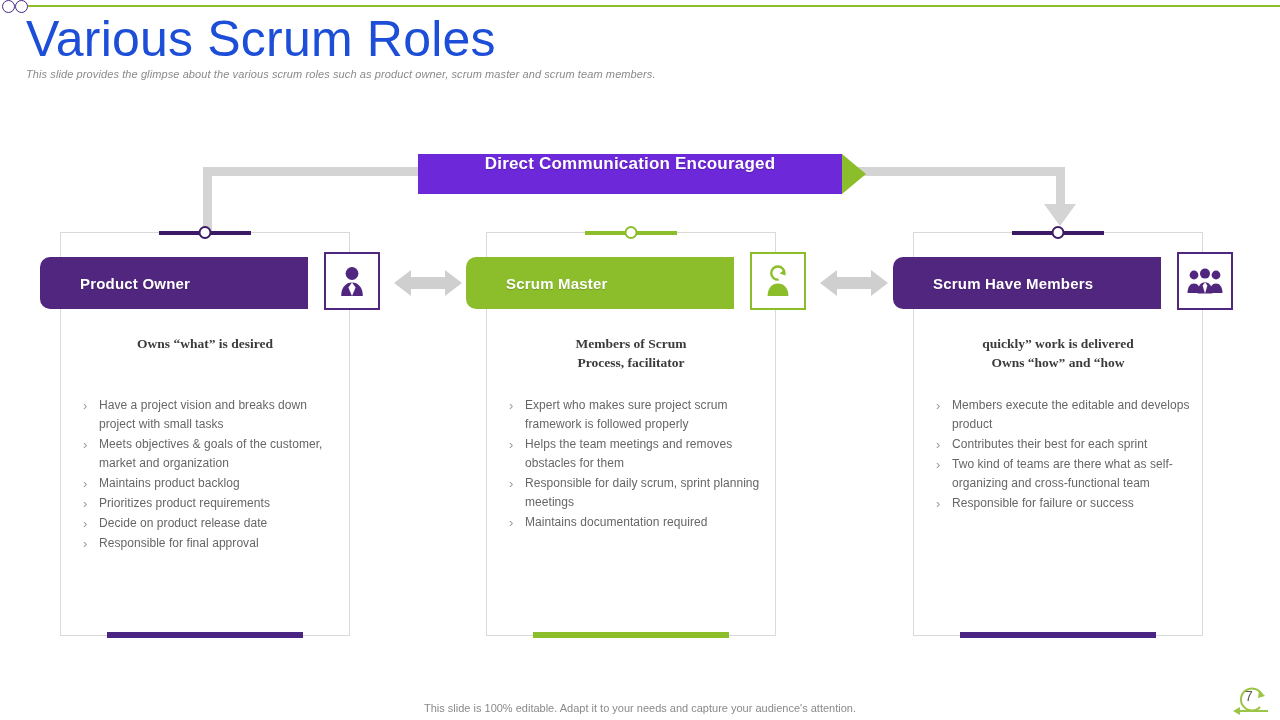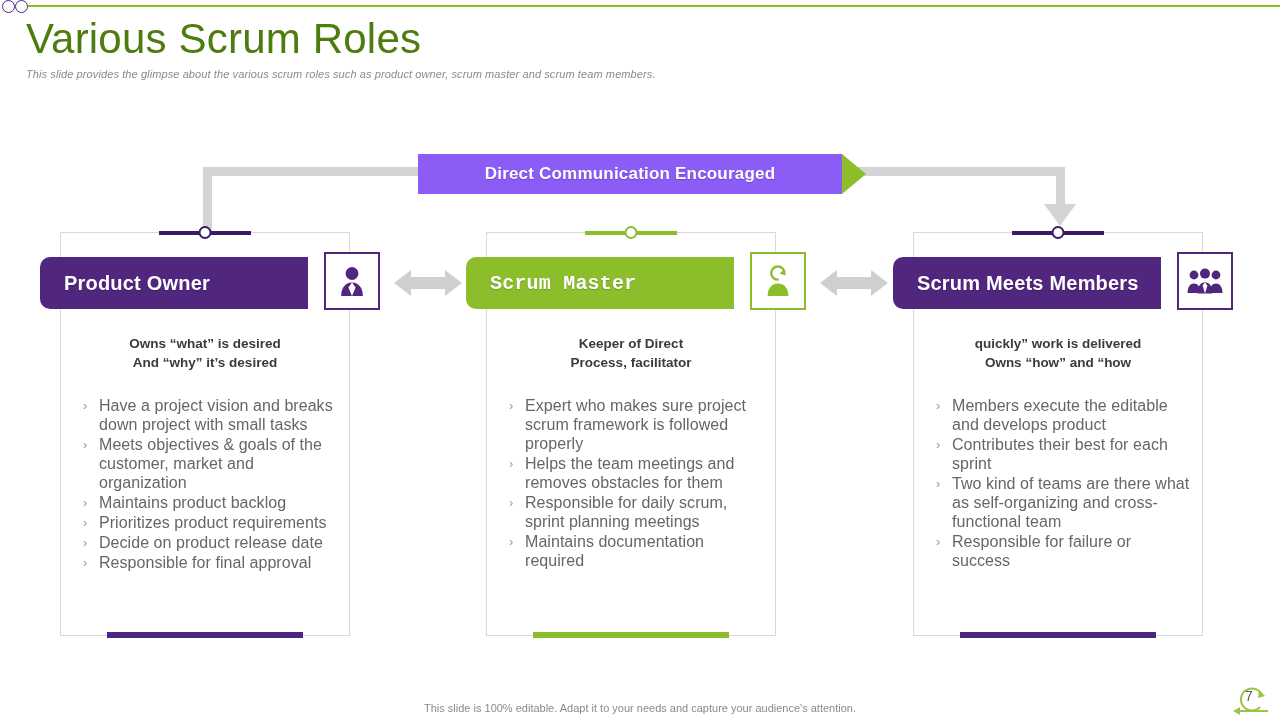--- a/index.html
+++ b/index.html
@@ -19,21 +19,21 @@
   .ring {
     position:absolute; top:0px; width:13px; height:13px;
     border:1.6px solid #4B2583; border-radius:50%; background:#fff;
   }
   .ring.r1 { left:2px; }
   .ring.r2 { left:15px; }
 
   
   .page-title {
     position:absolute; left:26px; top:16px;
-    font-size:42px; font-weight:400; color:#4d7c0f;
+    font-size:50px; font-weight:400; color:#1d4ed8;
     letter-spacing:0.2px; line-height:46px;
     font-family:"Liberation Sans", sans-serif;
   }
   .page-subtitle {
     position:absolute; left:26px; top:68px;
     font-size:11px; color:#8a8a8a; letter-spacing:0.1px;font-style:italic;
   }
 
   
   .flow-h {
@@ -52,22 +52,22 @@
     position:absolute; left:1044px; top:204px;
     width:0;height:0;
     border-left:16px solid transparent;
     border-right:16px solid transparent;
     border-top:22px solid #d4d4d4;
   }
 
   
   .banner {
     position:absolute; left:418px; top:154px; height:40px; width:424px;
-    background:#8b5cf6;
-    display:flex; align-items:center; justify-content:center;
+    background:#6d28d9;
+    display:flex; align-items:flex-start; justify-content:center;
   }
   .banner-tip {
     position:absolute; left:842px; top:154px;
     width:0;height:0;
     border-top:20px solid transparent;
     border-bottom:20px solid transparent;
     border-left:24px solid #8CBE2C;
   }
   .banner-label {
     color:#ffffff; font-size:17px; font-weight:bold; letter-spacing:0.2px;
@@ -97,52 +97,52 @@
   .marker-green  .dot { border:2px solid #8CBE2C; }
 
   
   .role-head {
     position:absolute; top:24px; left:-21px;
     width:268px; height:52px;
     border-radius:10px 0 0 10px;
     display:flex; align-items:center;
   }
   .role-head.purple { background:#51267F; }
-  .role-head.green  { background:#8CBE2C;font-family:Liberation Mono, monospace; }
+  .role-head.green  { background:#8CBE2C; }
   .role-title {
-    color:#fff; font-size:20px; font-weight:bold; letter-spacing:0.2px;
-    margin-left:24px; text-shadow:0 1px 1px rgba(0,0,0,.2);
+    color:#fff; font-size:15px; font-weight:bold; letter-spacing:0.2px;
+    margin-left:40px; text-shadow:0 1px 1px rgba(0,0,0,.2);
     white-space:nowrap;
   }
   .role-icon-box {
     position:absolute; top:19px; left:263px;
     width:56px; height:58px; background:#fff;
     border:2px solid #51267F;
     display:flex; align-items:center; justify-content:center;
   }
   .role-icon-box.green-b { border-color:#8CBE2C; }
 
   
   .card-sub {
     position:absolute; top:101px; left:10px; right:10px;
     text-align:center; font-size:13.5px; font-weight:bold;
-    color:#3b3b3b; line-height:19px;
+    color:#3b3b3b; line-height:19px;font-family:Liberation Serif, serif;
   }
 
   
   .bullets {
     position:absolute; top:163px; left:18px; right:12px;
   }
   .bullet { display:flex; margin-bottom:1px; }
   .bullet .chev {
     color:#9a9a9a; font-size:13px; line-height:19px;
     width:20px; flex:0 0 20px; text-align:left; padding-left:4px;
   }
   .bullet .txt {
-    color:#666666; font-size:16px; line-height:19px; letter-spacing:0.05px;
+    color:#666666; font-size:12px; line-height:19px; letter-spacing:0.05px;
   }
 
   
   .card-accent {
     position:absolute; bottom:-3px; left:50%; transform:translateX(-50%);
     width:196px; height:6px;
   }
   .accent-purple { background:#4B2583; }
   .accent-green  { background:#8CBE2C; }
 
@@ -194,21 +194,20 @@
     </div>
     <div class="role-icon-box">
       <svg width="30" height="32" viewBox="0 0 30 32" aria-hidden="true">
         <circle cx="15" cy="8.5" r="6.4" fill="#51267F"></circle>
         <path d="M4.2 31 C4.2 22.2 9 17.6 15 17.6 C21 17.6 25.8 22.2 25.8 31 Z" fill="#51267F"></path>
         <path d="M15 17.6 L11.4 22.6 L15 31 L18.6 22.6 Z" fill="#ffffff"></path>
       </svg>
     </div>
     <div class="card-sub">
       <div>Owns “what” is desired</div>
-      <div>And “why” it’s desired</div>
     </div>
     <div class="bullets">
       <div class="bullet">
           <span class="chev">›</span>
           <span class="txt">Have a project vision and breaks down project with small tasks</span>
         </div>
       <div class="bullet">
           <span class="chev">›</span>
           <span class="txt">Meets objectives &amp; goals of the customer, market and organization</span>
         </div>
@@ -247,21 +246,21 @@
       <span class="role-title">Scrum Master</span>
     </div>
     <div class="role-icon-box green-b">
       <svg width="30" height="32" viewBox="0 0 30 32" aria-hidden="true">
         <path d="M21.3 9.2 a6.6 6.6 0 1 0 -5.6 5.4" fill="none" stroke="#8CBE2C" stroke-width="2.4"></path>
         <polygon points="21.8,4.2 22.6,10.6 16.6,8.6" fill="#8CBE2C"></polygon>
         <path d="M4.6 31 C4.6 23 9.2 18.6 15 18.6 C20.8 18.6 25.4 23 25.4 31 Z" fill="#8CBE2C"></path>
       </svg>
     </div>
     <div class="card-sub">
-      <div>Keeper of Direct</div>
+      <div>Members of Scrum</div>
       <div>Process, facilitator</div>
     </div>
     <div class="bullets">
       <div class="bullet">
           <span class="chev">›</span>
           <span class="txt">Expert who makes sure project scrum framework is followed properly</span>
         </div>
       <div class="bullet">
           <span class="chev">›</span>
           <span class="txt">Helps the team meetings and removes obstacles for them</span>
@@ -283,21 +282,21 @@
       <polygon points="0,15 17,2 17,9 51,9 51,2 68,15 51,28 51,21 17,21 17,28" fill="#cfcfcf"></polygon>
     </svg>
   </div>
 
   <div class="card c3">
     <div class="card-marker marker-purple">
       <div class="bar"></div>
       <div class="dot"></div>
     </div>
     <div class="role-head purple">
-      <span class="role-title">Scrum Meets Members</span>
+      <span class="role-title">Scrum Have Members</span>
     </div>
     <div class="role-icon-box">
       <svg width="36" height="26" viewBox="0 0 36 26" aria-hidden="true">
         <circle cx="7" cy="7" r="4.4" fill="#51267F"></circle>
         <path d="M0.5 25 C0.5 18.6 3.4 15.4 7 15.4 C10.6 15.4 13.5 18.6 13.5 25 Z" fill="#51267F"></path>
         <circle cx="29" cy="7" r="4.4" fill="#51267F"></circle>
         <path d="M22.5 25 C22.5 18.6 25.4 15.4 29 15.4 C32.6 15.4 35.5 18.6 35.5 25 Z" fill="#51267F"></path>
         <circle cx="18" cy="5.6" r="5" fill="#51267F"></circle>
         <path d="M10.6 25.5 C10.6 18 13.8 14.2 18 14.2 C22.2 14.2 25.4 18 25.4 25.5 Z" fill="#51267F"></path>
         <path d="M18 14.2 L15.6 17.6 L18 25.5 L20.4 17.6 Z" fill="#ffffff"></path>

